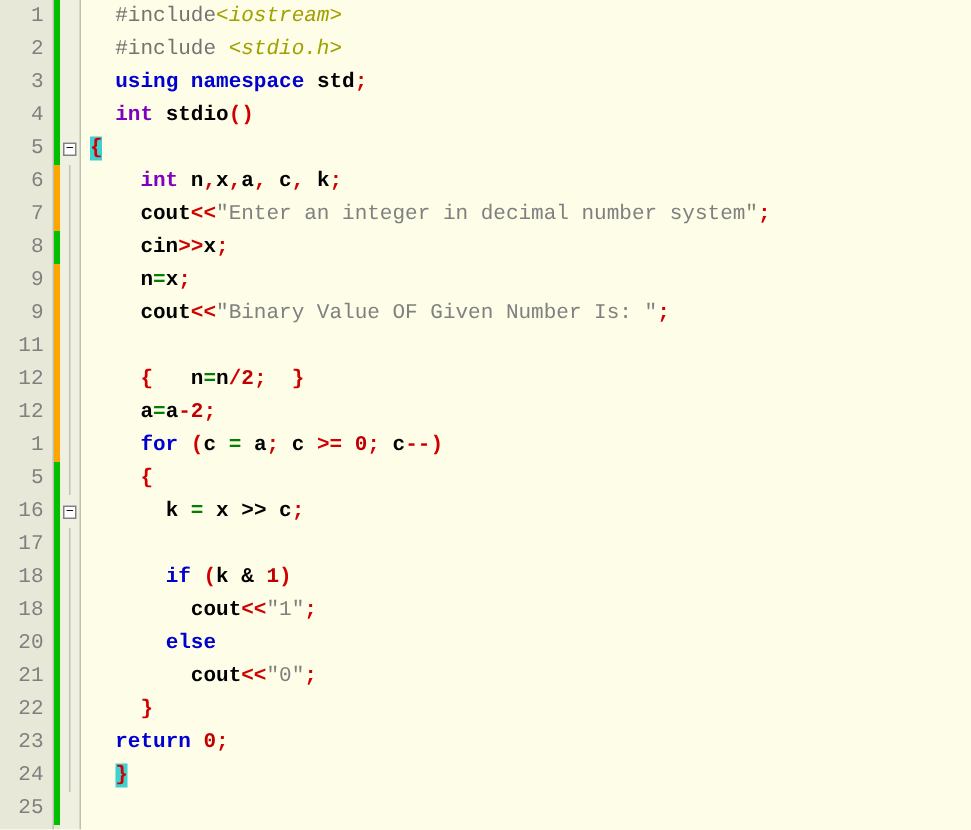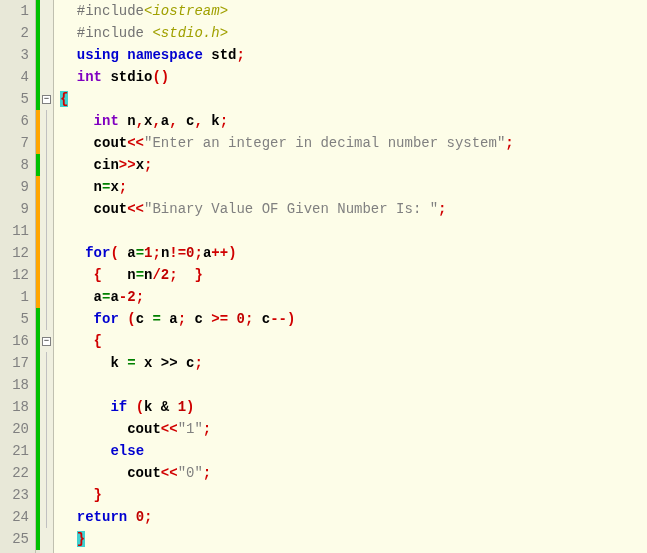--- a/index.html
+++ b/index.html
@@ -229,21 +229,20 @@
     <div class="line">  <span class="preproc">#include </span><span class="preproc-header">&lt;stdio.h&gt;</span></div>
     <div class="line">  <span class="keyword">using</span> <span class="keyword">namespace</span> <span class="ident">std</span><span class="op">;</span></div>
     <div class="line">  <span class="type">int</span> <span class="ident">stdio</span><span class="paren">(</span><span class="paren">)</span></div>
     <div class="line"><span class="brace hl">{</span></div>
     <div class="line">    <span class="type">int</span> <span class="ident">n</span><span class="op">,</span><span class="ident">x</span><span class="op">,</span><span class="ident">a</span><span class="op">,</span> <span class="ident">c</span><span class="op">,</span> <span class="ident">k</span><span class="op">;</span></div>
     <div class="line">    <span class="ident">cout</span><span class="op">&lt;&lt;</span><span class="str">"Enter an integer in decimal number system"</span><span class="op">;</span></div>
     <div class="line">    <span class="ident">cin</span><span class="op">&gt;&gt;</span><span class="ident">x</span><span class="op">;</span></div>
     <div class="line">    <span class="ident">n</span><span class="op-assign">=</span><span class="ident">x</span><span class="op">;</span></div>
     <div class="line">    <span class="ident">cout</span><span class="op">&lt;&lt;</span><span class="str">"Binary Value OF Given Number Is: "</span><span class="op">;</span></div>
     <div class="line"></div>
-    <div class="line">   <span class="keyword-flow">for</span><span class="paren">(</span> <span class="ident">a</span><span class="op-assign">=</span><span class="num">1</span><span class="op">;</span><span class="ident">n</span><span class="op">!=</span><span class="num">0</span><span class="op">;</span><span class="ident">a</span><span class="op">++</span><span class="paren">)</span></div>
     <div class="line">    <span class="brace">{</span>   <span class="ident">n</span><span class="op-assign">=</span><span class="ident">n</span><span class="op">/</span><span class="num">2</span><span class="op">;</span>  <span class="brace">}</span></div>
     <div class="line">    <span class="ident">a</span><span class="op-assign">=</span><span class="ident">a</span><span class="op">-</span><span class="num">2</span><span class="op">;</span></div>
     <div class="line">    <span class="keyword-flow">for</span> <span class="paren">(</span><span class="ident">c</span> <span class="op-assign">=</span> <span class="ident">a</span><span class="op">;</span> <span class="ident">c</span><span class="op"> &gt;= </span><span class="num">0</span><span class="op">;</span> <span class="ident">c</span><span class="op">--</span><span class="paren">)</span></div>
     <div class="line">    <span class="brace">{</span></div>
     <div class="line">      <span class="ident">k</span> <span class="op-assign">=</span> <span class="ident">x</span> <span class="bitop">&gt;&gt;</span> <span class="ident">c</span><span class="op">;</span></div>
     <div class="line"></div>
     <div class="line">      <span class="keyword-flow">if</span> <span class="paren">(</span><span class="ident">k</span> <span class="bitop">&amp;</span> <span class="num">1</span><span class="paren">)</span></div>
     <div class="line">        <span class="ident">cout</span><span class="op">&lt;&lt;</span><span class="str">"1"</span><span class="op">;</span></div>
     <div class="line">      <span class="keyword-flow">else</span></div>
     <div class="line">        <span class="ident">cout</span><span class="op">&lt;&lt;</span><span class="str">"0"</span><span class="op">;</span></div>

